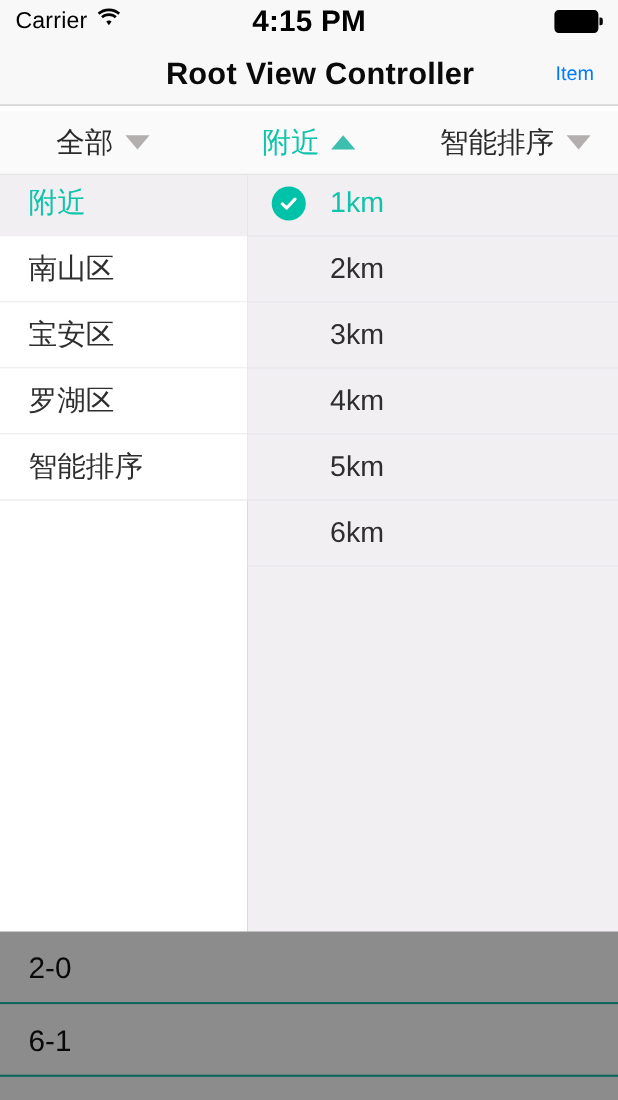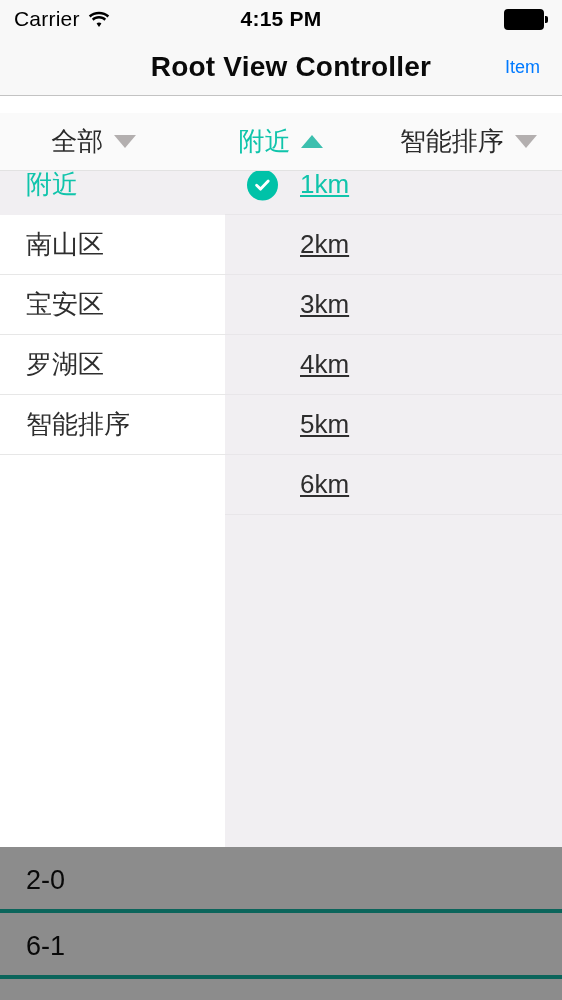--- a/index.html
+++ b/index.html
@@ -7,40 +7,40 @@
     width:562px; height:1000px;
     font-family:"Liberation Sans","DejaVu Sans",sans-serif;
     background:#ffffff; overflow:hidden;
   }
   #screen { position:relative; width:562px; height:1000px; background:#ffffff; }
 
   
   .bg-list { position:absolute; left:0; top:155px; width:562px; height:845px; background:#ffffff; }
   .bg-row {
     height:66px; line-height:66px; padding-left:26px;
-    font-size:27px; color:#111; border-bottom:4px solid #14b8a6;
+    font-size:27px; color:#111; border-bottom:2px solid #14b8a6;
     background:#ffffff;
   }
 
   
   .dim { position:absolute; left:0; top:155px; width:562px; height:845px; background:rgba(0,0,0,0.45); }
 
   
   .statusbar {
     position:absolute; left:0; top:0; width:562px; height:38px;
     background:#f8f8f8; display:flex; align-items:center;
     padding:0 14px; z-index:40;
   }
-  .sb-left { display:flex; align-items:center; gap:8px; }
+  .sb-left { display:flex; align-items:flex-start; gap:8px; }
   .sb-carrier { font-size:21px; color:#000; letter-spacing:.2px; }
   .wifi-icon { display:inline-block; width:22px; height:17px; position:relative; }
   .wifi-icon svg { display:block; }
   .sb-time {
     position:absolute; left:0; right:0; text-align:center;
-    font-size:21px; color:#000; font-weight:600; letter-spacing:.2px;
+    font-size:27px; color:#000; font-weight:600; letter-spacing:.2px;
     pointer-events:none;
   }
   .sb-right { margin-left:auto; display:flex; align-items:center; z-index:2; }
   .battery { position:relative; width:44px; height:21px; }
   .battery .shell {
     position:absolute; left:0; top:0; width:40px; height:21px;
     border:2px solid #000; border-radius:4px; background:#000;
   }
   .battery .nub {
     position:absolute; right:0; top:7px; width:3px; height:7px;
@@ -54,21 +54,21 @@
     display:flex; align-items:center; justify-content:center; z-index:40;padding-left:20px;
   }
   .nav-title { font-size:28px; font-weight:700; color:#0a0a0a; letter-spacing:.2px; }
   .nav-right {
     position:absolute; right:22px; top:50%; transform:translateY(-50%);
     font-size:18px; color:#007aff;
   }
 
   
   .filterbar {
-    position:absolute; left:0; top:113px; width:562px; height:58px;
+    position:absolute; left:0; top:101px; width:562px; height:58px;
     background:#fafafa; border-bottom:1px solid #e2e2e2;
     display:flex; align-items:center; z-index:35;
   }
   .filter-item {
     flex:1; display:flex; align-items:center; justify-content:center; gap:11px;
     height:100%;
   }
   .filter-label { font-size:26px; color:#2b2b2b; }
   .filter-item.active .filter-label { color:#10c4ab; }
   .tri {
@@ -89,21 +89,21 @@
   .lrow {
     height:60px; display:flex; align-items:center;
     padding-left:26px; font-size:26px; color:#2e2e2e;
     border-bottom:1px solid #e7e7e7; background:#ffffff;
   }
   .lrow.selected { background:#f1eff2; color:#10c4ab; border-bottom-color:#f1eff2; }
 
   .rrow {
     height:60px; display:flex; align-items:center; position:relative;
     border-bottom:1px solid #e8e6e9; padding-left:75px;
-    font-size:26px; color:#2e2e2e;text-decoration:underline;
+    font-size:26px; color:#2e2e2e;
   }
   .rrow.selected { color:#10c4ab; }
   .check {
     position:absolute; left:22px; top:50%; transform:translateY(-50%);
     width:31px; height:31px; border-radius:50%; background:#00c2a8;
     display:flex; align-items:center; justify-content:center;
   }
   .check svg { display:block; }
 </style>
 </head>

